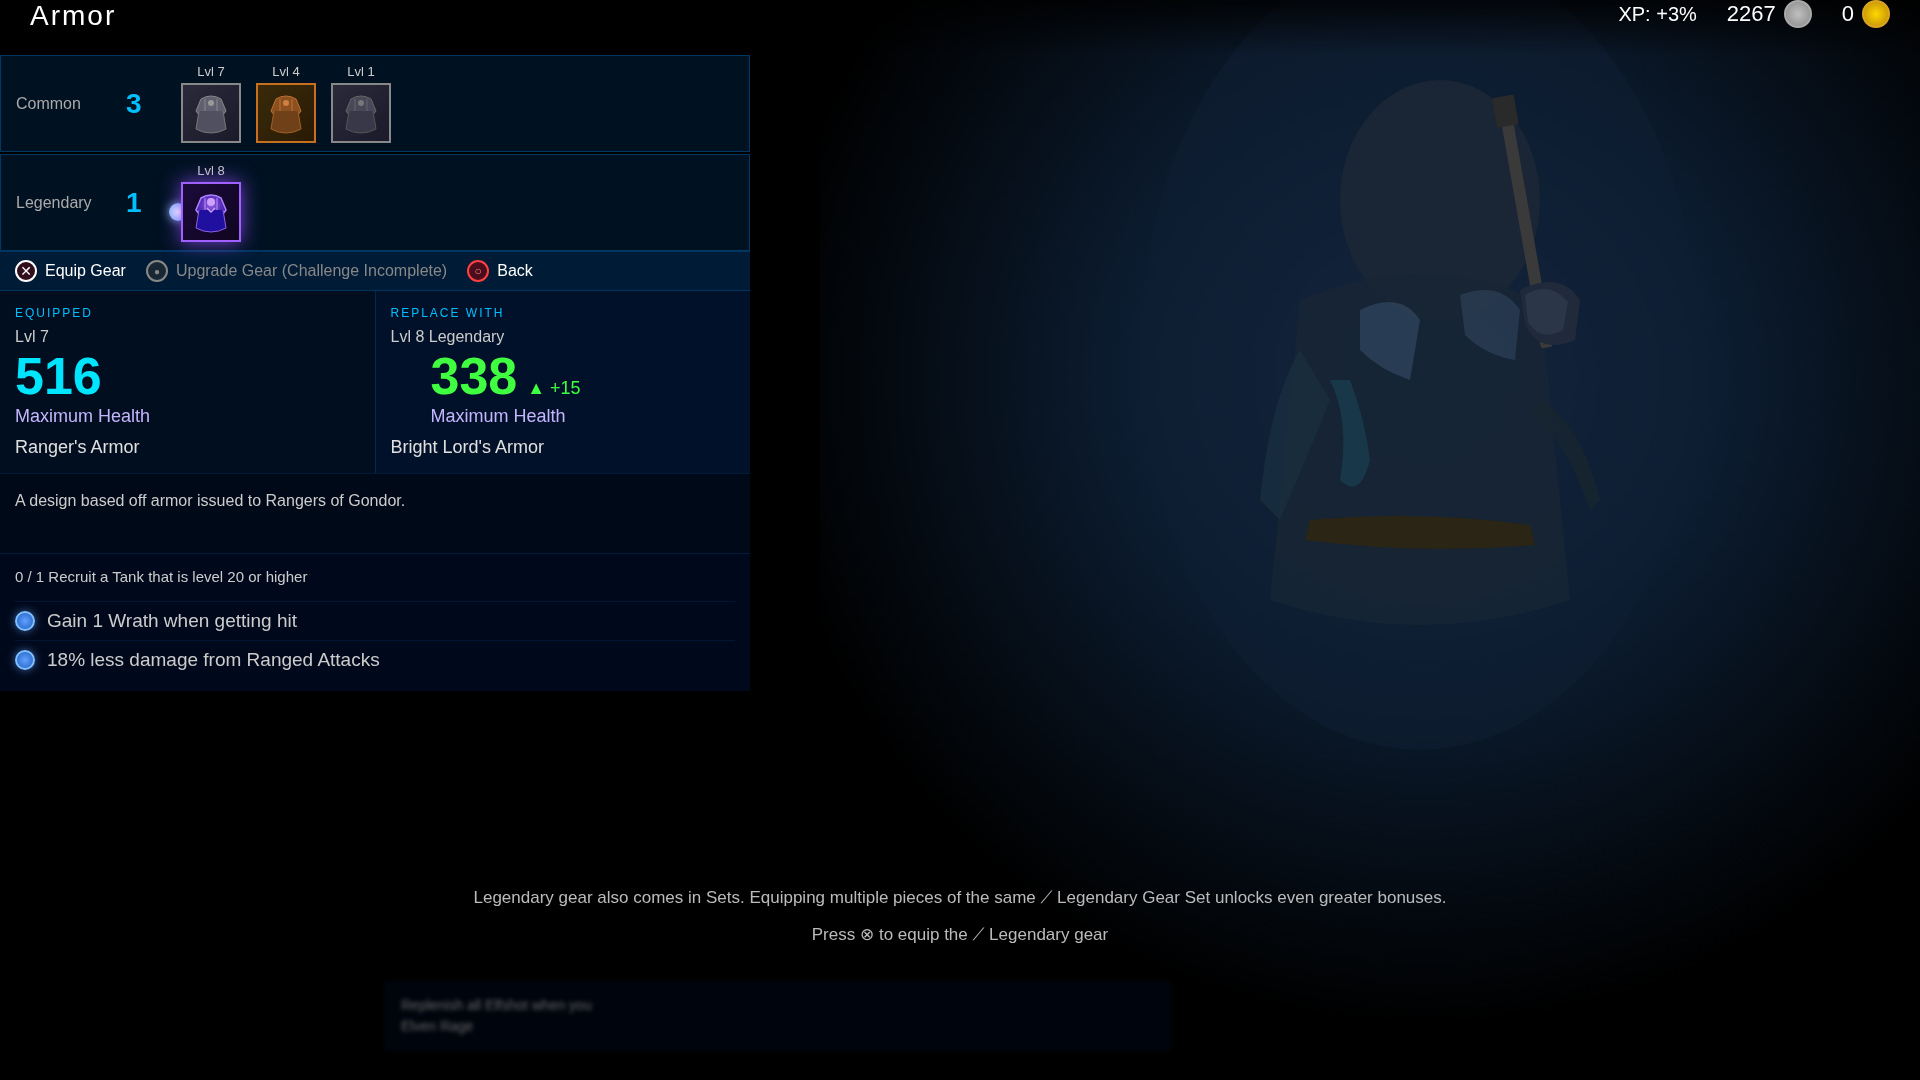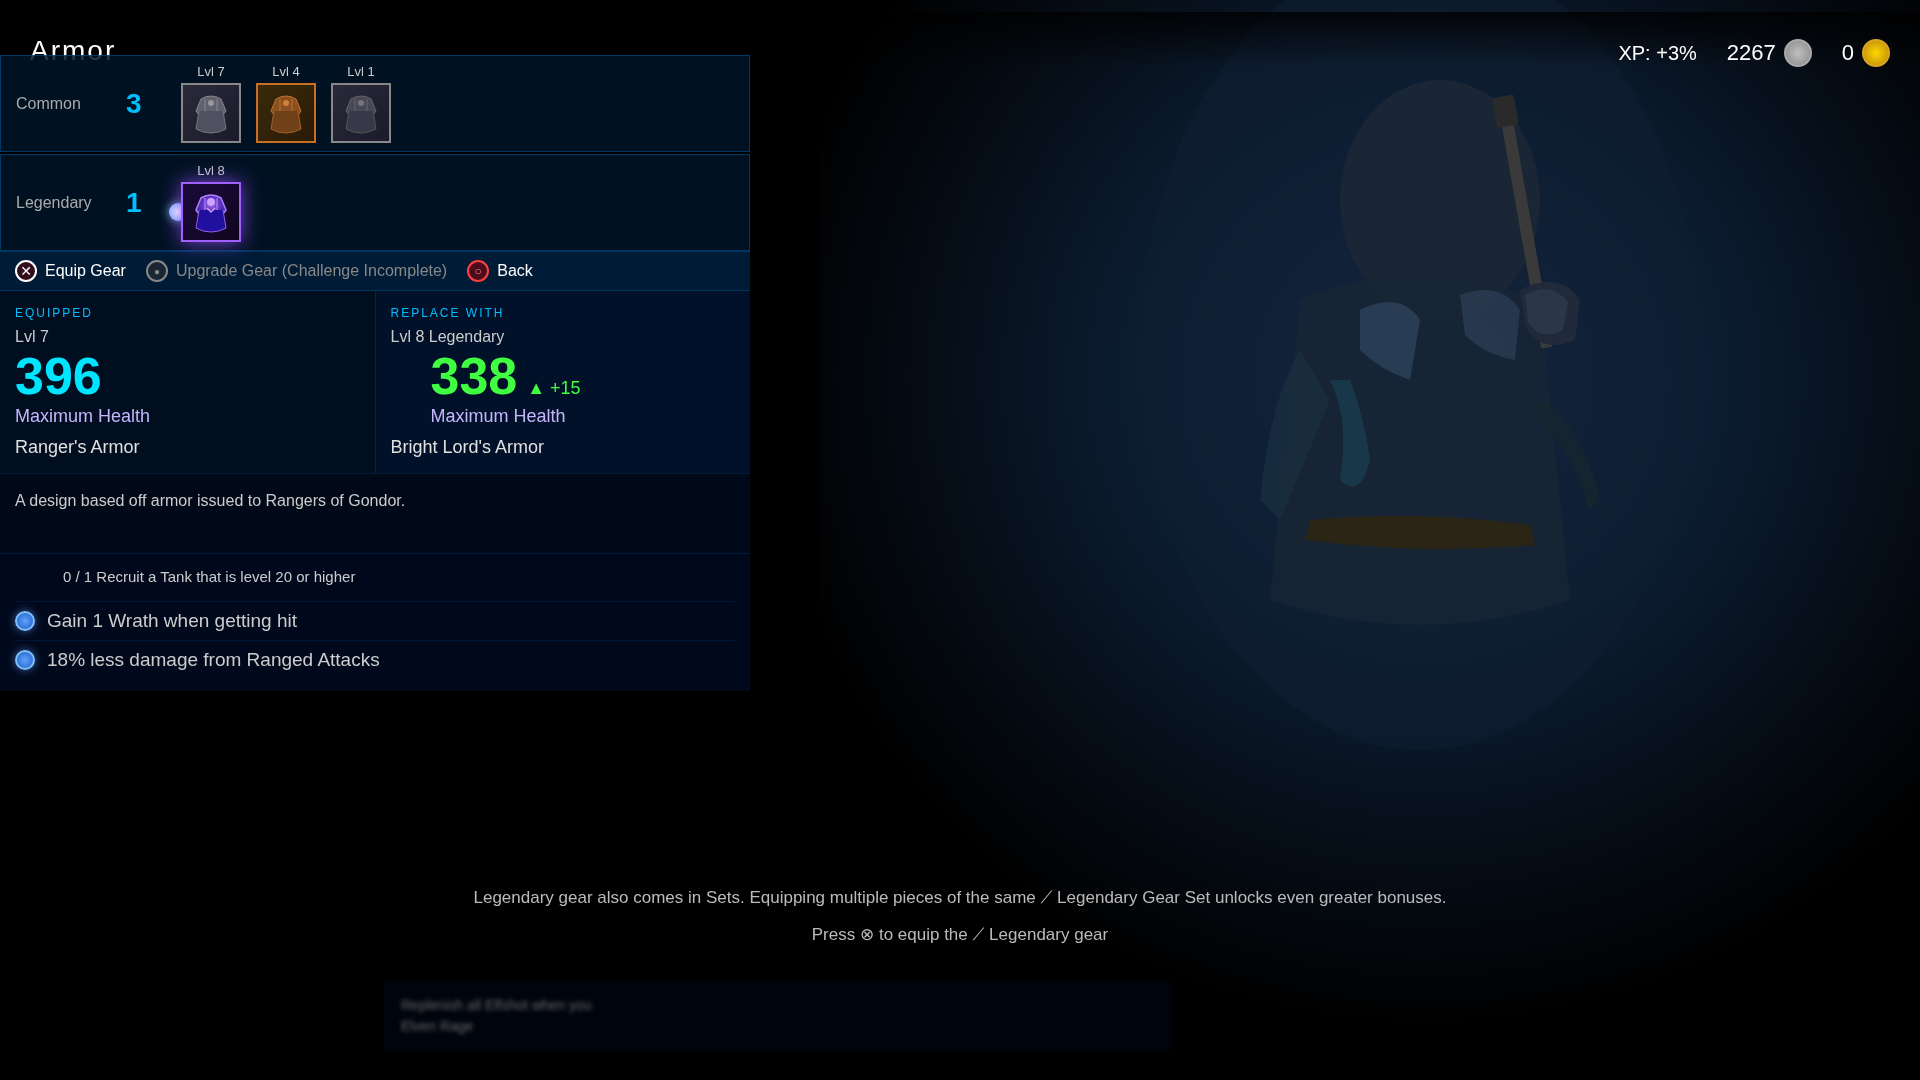--- a/index.html
+++ b/index.html
@@ -9,26 +9,26 @@
       background: #000;
       font-family: 'Segoe UI', Arial, sans-serif;
       overflow: hidden;
       position: relative;
       color: #fff;
     }
 
     
     .top-bar {
       position: absolute;
-      top: 12px;
+      top: 0;
       left: 0;
       right: 0;
       height: 55px;
       display: flex;
-      align-items: flex-end;
+      align-items: flex-start;
       padding: 0 30px;
       background: linear-gradient(to bottom, rgba(0,0,0,0.8) 0%, transparent 100%);
     }
 
     .page-title {
       font-size: 28px;
       font-weight: 300;
       color: #fff;
       letter-spacing: 2px;
     }
@@ -297,21 +297,20 @@
       font-size: 14px;
       color: #aaa;
       margin-bottom: 6px;
     }
 
     .challenge-text {
       font-size: 15px;
       color: #ccc;
       line-height: 1.5;
       margin-bottom: 12px;
-      margin-left: 48px;
     }
 
     .perk-row {
       display: flex;
       align-items: center;
       gap: 12px;
       padding: 8px 0;
       border-top: 1px solid rgba(0,100,200,0.15);
     }
 
@@ -547,21 +546,21 @@
     </div>
   </div>
 
   <div class="comparison-panel">
 
     <div class="equipped-panel">
       <div class="panel-label">EQUIPPED</div>
       <div class="item-level">Lvl 7</div>
       <div style="display:flex; gap:20px; align-items:flex-start;">
         <div>
-          <div class="stat-value">396</div>
+          <div class="stat-value">516</div>
           <div class="stat-label">Maximum Health</div>
         </div>
       </div>
       <div style="margin-top: 10px;">
         <span style="font-size:18px; color:#e0e0e0;">Ranger's Armor</span>
       </div>
     </div>
 
     <div class="replace-panel">
       <div class="panel-label">REPLACE WITH</div>

